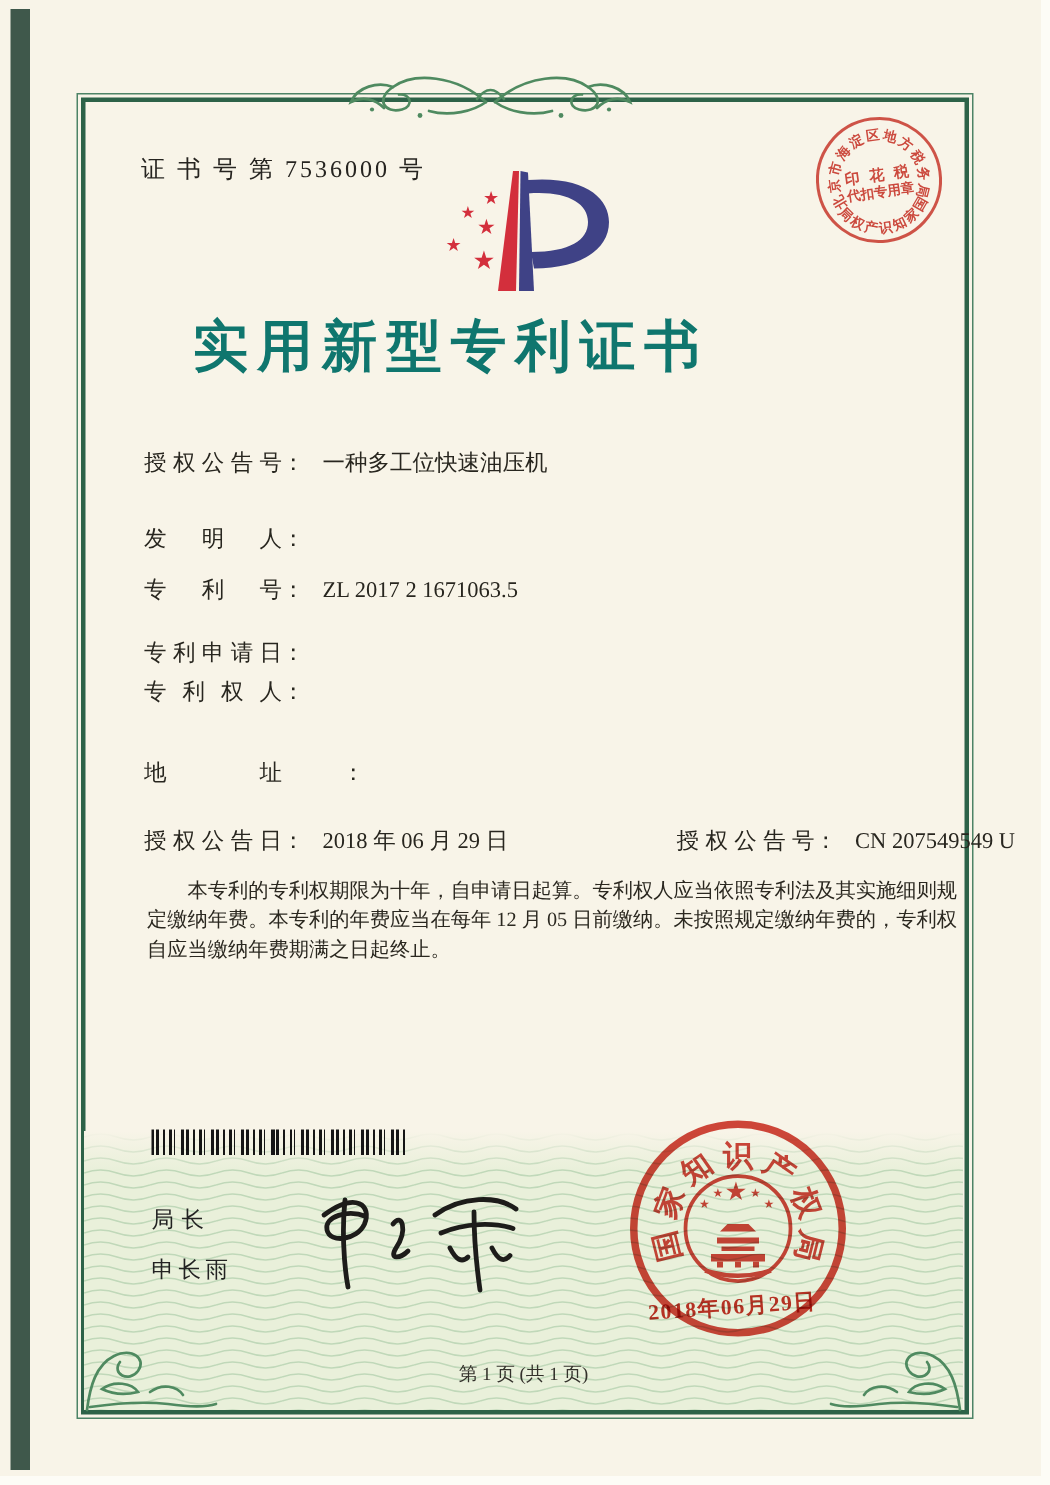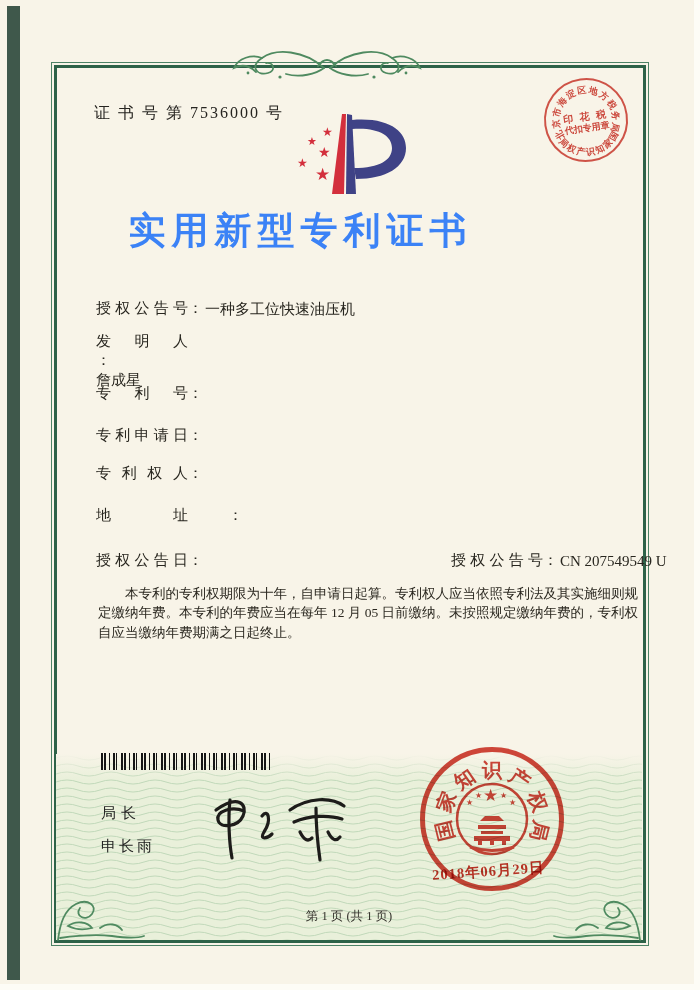--- a/index.html
+++ b/index.html
@@ -16,26 +16,26 @@
   .frame-inner{position:absolute;inset:2px;border:3px solid #2d6248;}
   
   .guilloche{position:absolute;left:56px;top:754px;width:586px;height:186px;background:#e9f0da;}
   .guilloche svg{position:absolute;inset:0;opacity:.9;}
   .guilloche .fade{position:absolute;left:0;top:0;right:0;height:26px;background:linear-gradient(#f8f4e8,rgba(248,244,232,0));}
   
   .certno{position:absolute;left:80px;top:103px;font-size:16px;letter-spacing:2px;color:#262420;margin-left:14px;}
   .logo{position:absolute;left:292px;top:112px;width:116px;height:86px;}
   .logo .st{position:absolute;color:#d32f3c;line-height:1;font-family:"DejaVu Sans",sans-serif;}
   .title{position:absolute;left:0;top:206px;width:601px;text-align:center;
-         font-size:37px;letter-spacing:6px;color:#3b82f6;font-weight:600;}
+         font-size:37px;letter-spacing:6px;color:#0f766e;font-weight:600;}
   
   .row{position:absolute;left:96px;display:flex;font-size:15px;color:#28261f;}
   .lbl{display:inline-block;width:92px;text-align:justify;text-align-last:justify;}
   .colon{margin:0 2px 0 0;}
-  .val{margin-left:0;width:446px;line-height:21px;font-family:Liberation Serif, serif;}
+  .val{margin-left:10px;width:446px;line-height:21px;font-family:Liberation Serif, serif;}
   .grant2{position:absolute;left:355px;top:0;display:flex;}
   
   .bodytext{position:absolute;left:98px;top:584px;width:541px;font-size:13.5px;line-height:19.4px;color:#2b2820;}
   .bodytext p{margin:0;text-indent:2em;}
   
   .barcode{position:absolute;left:101px;top:753px;width:169px;height:17px;
     background:repeating-linear-gradient(90deg,#151515 0 2px,transparent 2px 3px,#151515 3px 5px,transparent 5px 8px,#151515 8px 9px,transparent 9px 12px,#151515 12px 14px,transparent 14px 15px,#151515 15px 16px,transparent 16px 20px);}
   
   .officer-title{position:absolute;left:101px;top:804px;font-size:15px;letter-spacing:5px;color:#222;}
   .officer-name{position:absolute;left:101px;top:837px;font-size:15px;letter-spacing:3px;color:#222;}
@@ -165,44 +165,45 @@
     </div>
 </div>
 
 <div class="title">实用新型专利证书</div>
 
 <div class="row" style="top:299px;">
   <span class="lbl">授权公告号</span>
     <span class="colon">：</span>
   <span class="val">一种多工位快速油压机</span>
 </div>
-<div class="row" style="top:332px;flex-direction:column;">
+<div class="row" style="top:350px;">
   <span class="lbl">发明人</span>
     <span class="colon">：</span>
-  <span class="val">詹成星</span>
 </div>
 <div class="row" style="top:384px;">
   <span class="lbl">专利号</span>
     <span class="colon">：</span>
+  <span class="val">ZL 2017 2 1671063.5</span>
 </div>
 <div class="row" style="top:426px;">
   <span class="lbl">专利申请日</span>
     <span class="colon">：</span>
 </div>
-<div class="row" style="top:464px;align-items:flex-end;">
+<div class="row" style="top:452px;align-items:flex-end;">
   <span class="lbl">专利权人</span>
     <span class="colon">：</span>
 </div>
 <div class="row" style="top:506px;gap:40px;">
   <span class="lbl">地址</span>
     <span class="colon">：</span>
 </div>
 <div class="row" style="top:551px;width:552px;">
   <span class="lbl">授权公告日</span>
     <span class="colon">：</span>
+  <span class="val" style="width:150px;">2018 年 06 月 29 日</span>
   <span class="grant2">
     <span class="lbl">授权公告号</span>
       <span class="colon">：</span>
     <span class="val" style="width:140px;">CN 207549549 U</span>
   </span>
 </div>
 
 <div class="bodytext">
   <p>本专利的专利权期限为十年，自申请日起算。专利权人应当依照专利法及其实施细则规定缴纳年费。本专利的年费应当在每年 12 月 05 日前缴纳。未按照规定缴纳年费的，专利权自应当缴纳年费期满之日起终止。</p>
 </div>

